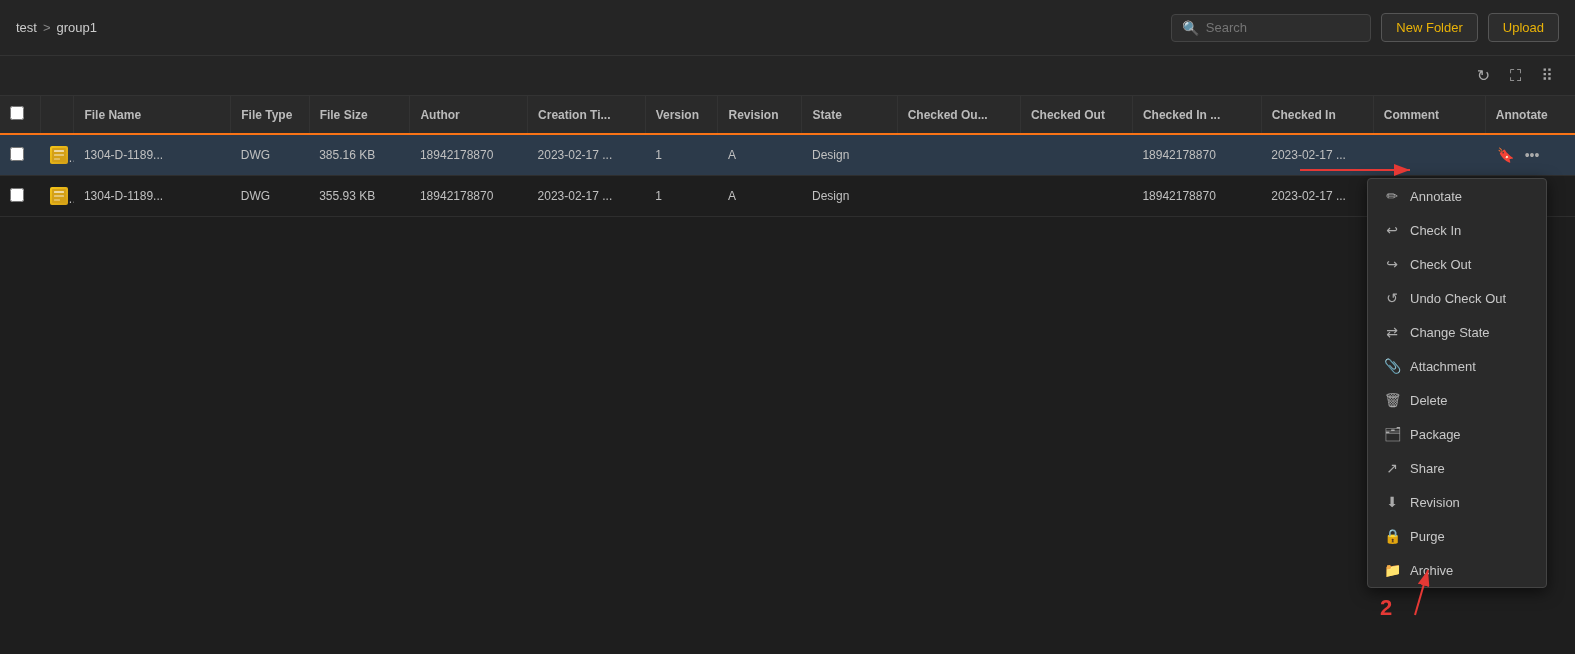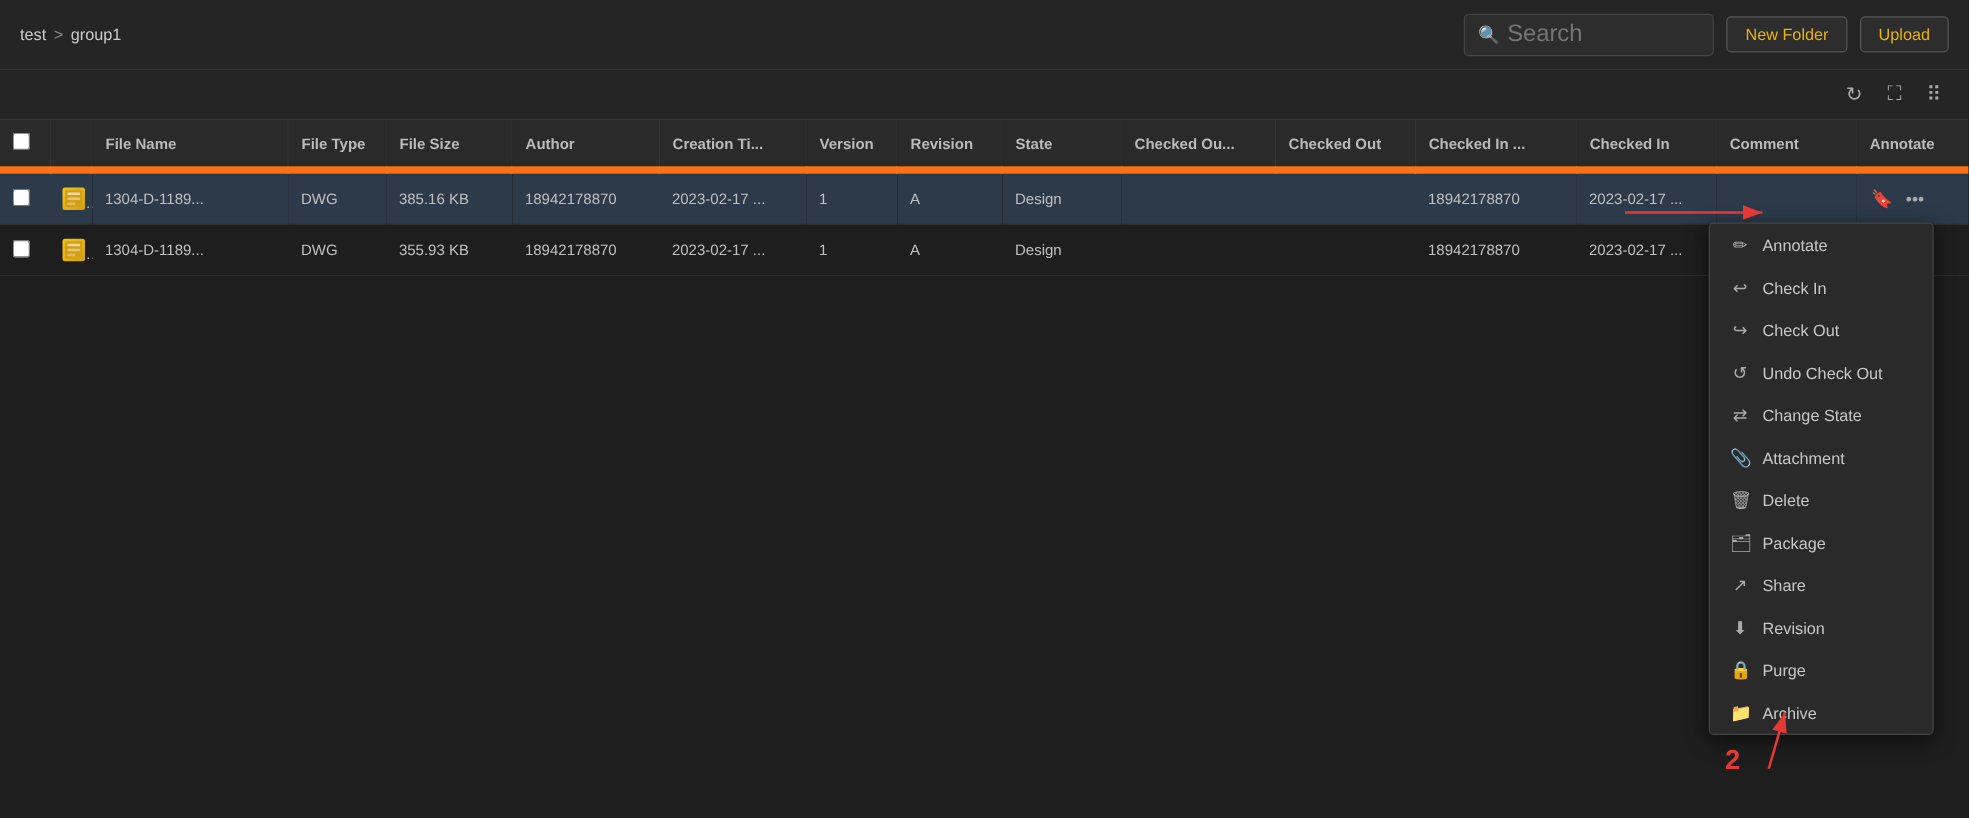--- a/index.html
+++ b/index.html
@@ -48,21 +48,21 @@
       align-items: center;
       padding: 5px 10px;
       gap: 6px;
       width: 200px;
     }
     .search-box input {
       background: transparent;
       border: none;
       outline: none;
       color: #14b8a6;
-      font-size: 19px;
+      font-size: 13px;
       width: 100%;
     }
     .search-icon-svg {
       color: #888;
       font-size: 14px;
     }
     .btn-top {
       background: #2d2d2d;
       border: 1px solid #555;
       border-radius: 4px;
@@ -96,21 +96,21 @@
       width: 100%;
       overflow-x: auto;
     }
     table {
       width: 100%;
       border-collapse: collapse;
       table-layout: fixed;
     }
     thead tr {
       background: #2a2a2a;
-      border-bottom: 6px solid #f97316;
+      border-bottom: 2px solid #f97316;
       padding-left: 32px;
     }
     thead th {
       padding: 10px 10px;
       text-align: left;
       color: #bbb;
       font-weight: 600;
       font-size: 12px;
       border-right: 1px solid #333;
       white-space: nowrap;

